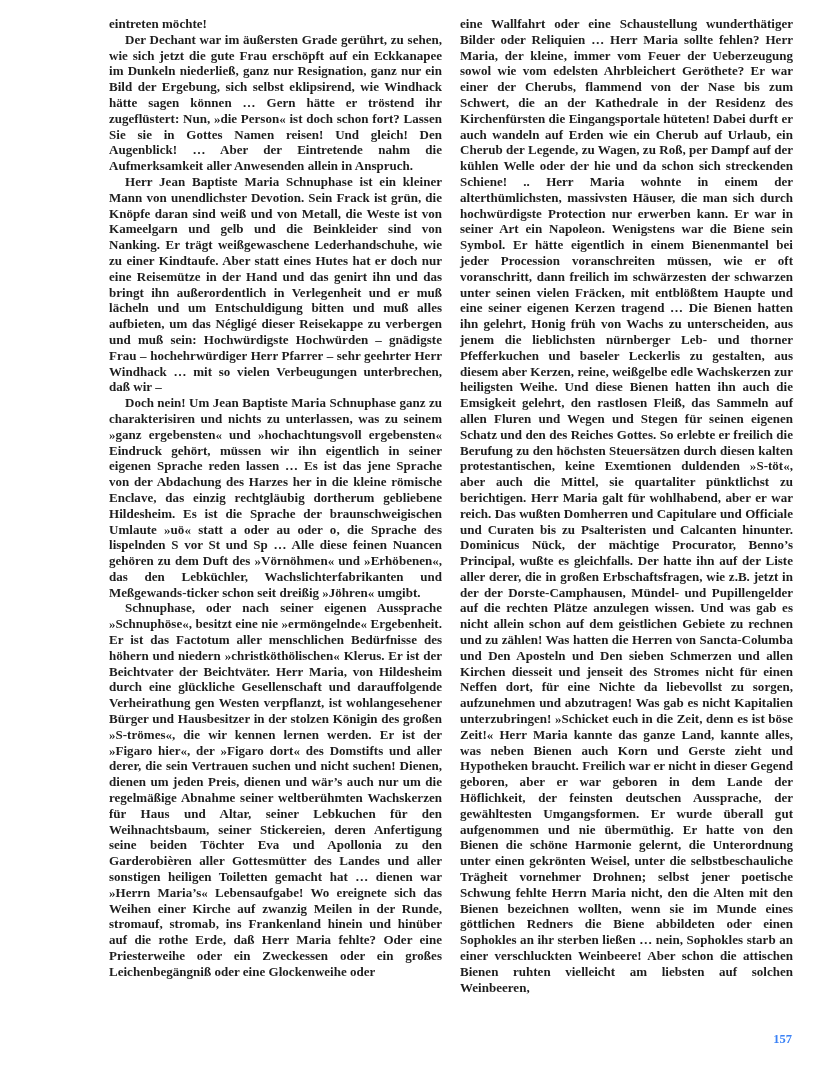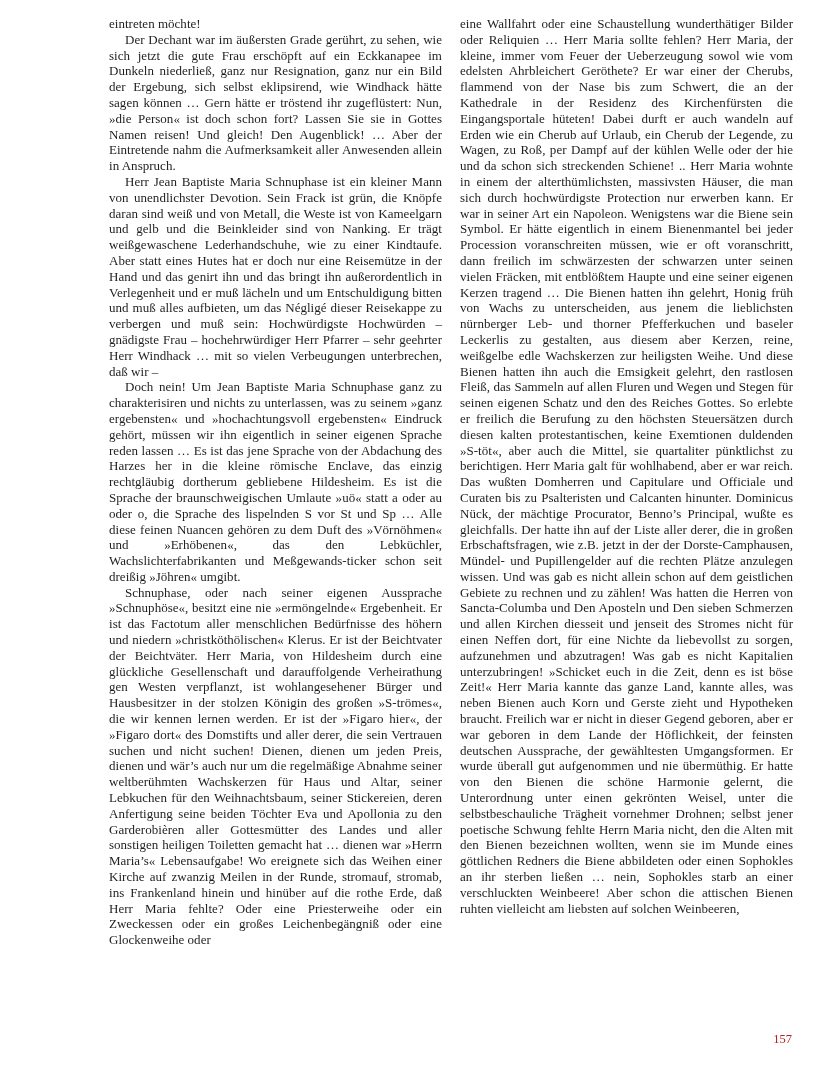--- a/index.html
+++ b/index.html
@@ -8,20 +8,21 @@
     background: #ffffff;
   }
   .page {
     position: relative;
     width: 819px;
     height: 1065px;
     background: #ffffff;
     overflow: hidden;
     font-family: "Liberation Serif", "DejaVu Serif", serif;
     color: #1e1e1e;
+    font-weight: bold;
   }
   .cols {
     position: absolute;
     left: 109px;
     top: 16px;
     display: flex;
     gap: 18px;
   }
   .col {
     width: 333px;
@@ -39,21 +40,21 @@
   }
   .col p.noindent {
     text-indent: 0;
   }
   .page-number {
     position: absolute;
     right: 27px;
     top: 1032px;
     font-size: 12.5px;
     line-height: 15px;
-    color: #b91c1c;
+    color: #3b82f6;
   }
 </style>
 </head>
 <body>
 
 <div class="page">
   <div class="cols">
     <div class="col">
       <p class="noindent" lang="de">eintreten möchte!</p>
       <p lang="de">Der Dechant war im äußersten Grade gerührt, zu sehen, wie sich jetzt die gute Frau erschöpft auf ein Eckkanapee im Dunkeln niederließ, ganz nur Resignation, ganz nur ein Bild der Ergebung, sich selbst eklipsirend, wie Windhack hätte sagen können … Gern hätte er tröstend ihr zugeflüstert: Nun, »die Person« ist doch schon fort? Lassen Sie sie in Gottes Namen reisen! Und gleich! Den Augenblick! … Aber der Eintretende nahm die Aufmerksamkeit aller Anwesenden allein in Anspruch.</p>

